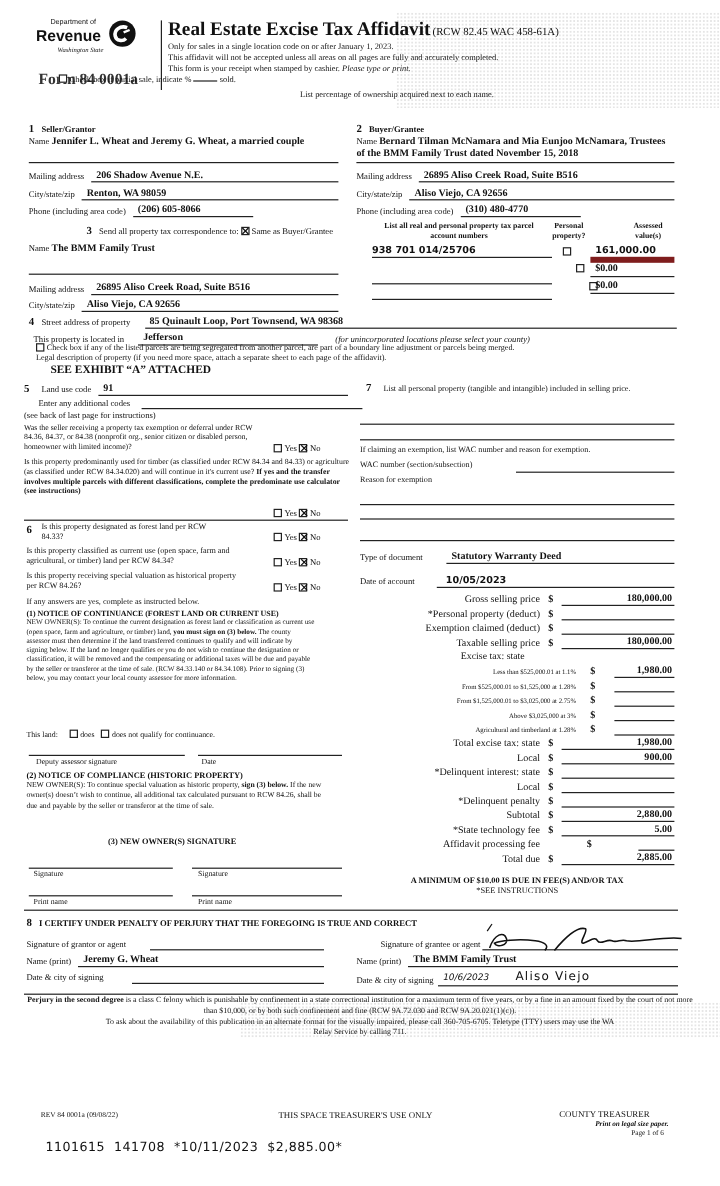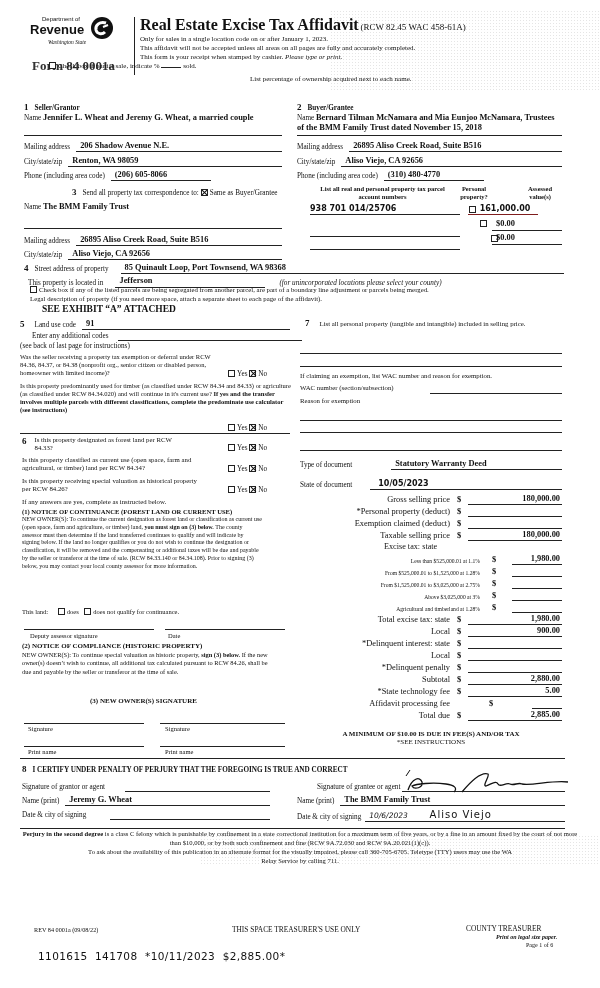--- a/index.html
+++ b/index.html
@@ -135,21 +135,21 @@
 
 
 <div class="abs b" style="left:315px;top:185px;width:135px;text-align:center;font-size:6.5px;">List all real and personal property tax parcel account numbers</div>
 <div class="abs b" style="left:455px;top:185px;width:38px;text-align:center;font-size:6.5px;">Personal property?</div>
 <div class="abs b" style="left:520px;top:185px;width:40px;text-align:center;font-size:6.5px;">Assessed value(s)</div>
 
 <div class="abs" style="left:310px;top:204px;width:150px;border-bottom:1px solid #222;">
   <span class="fillsans" style="font-size:8px;">938 701 014/25706</span>
 </div>
 <span class="abs cb" style="left:469px;top:206px;"></span>
-<div class="abs fillsans" style="left:468px;top:204px;width:70px;border-bottom:1px solid #7f1d1d;padding-left:4px;font-size:8px;text-align:center;">161,000.00</div>
+<div class="abs fillsans" style="left:492px;top:204px;width:70px;border-bottom:5px solid #7f1d1d;padding-left:4px;font-size:8px;">161,000.00</div>
 
 <div class="abs" style="left:310px;top:228px;width:150px;border-bottom:1px solid #222;height:9px;"></div>
 <span class="abs cb" style="left:469px;top:220px;"></span>
 <div class="abs fill" style="left:492px;top:219px;width:70px;border-bottom:1px solid #222;padding-left:4px;">$0.00</div>
 
 <div class="abs" style="left:310px;top:241px;width:150px;border-bottom:1px solid #222;height:9px;"></div>
 <span class="abs cb" style="left:469px;top:235px;"></span>
 <div class="abs fill" style="left:492px;top:233px;width:70px;border-bottom:1px solid #222;padding-left:4px;">$0.00</div>
 
 
@@ -254,26 +254,26 @@
 <div class="hr" style="left:300px;top:366px;width:262px;"></div>
 <div class="abs" style="left:300px;top:372px;font-size:6.8px;white-space:nowrap;">If claiming an exemption, list WAC number and reason for exemption.</div>
 <div class="abs" style="left:300px;top:384px;font-size:6.8px;">WAC number (section/subsection)</div>
 <div class="hr" style="left:430px;top:393px;width:132px;"></div>
 <div class="abs" style="left:300px;top:397px;font-size:6.8px;">Reason for exemption</div>
 <div class="hr" style="left:300px;top:420px;width:262px;"></div>
 <div class="hr" style="left:300px;top:432px;width:262px;"></div>
 <div class="hr" style="left:300px;top:450px;width:262px;"></div>
 
 
-<div class="row" style="left:300px;top:458px;width:262px;height:12px;gap:19px;">
+<div class="row" style="left:300px;top:458px;width:262px;height:12px;">
   <span class="lbl">Type of document</span>
   <span class="val fill" style="margin-left:20px;">Statutory Warranty Deed</span>
 </div>
 <div class="row" style="left:300px;top:476px;width:262px;height:14px;">
-  <span class="lbl">State of document</span>
+  <span class="lbl">Date of account</span>
   <span class="val fillsans" style="margin-left:18px;padding-left:8px;">10/05/2023</span>
 </div>
 
 
 <div class="tax-row" style="top:494px;">
   <span class="tl">Gross selling price</span>
     <span class="ds">$</span>
     <span class="tv fill">180,000.00</span>
 </div>
 <div class="tax-row" style="top:506px;">

